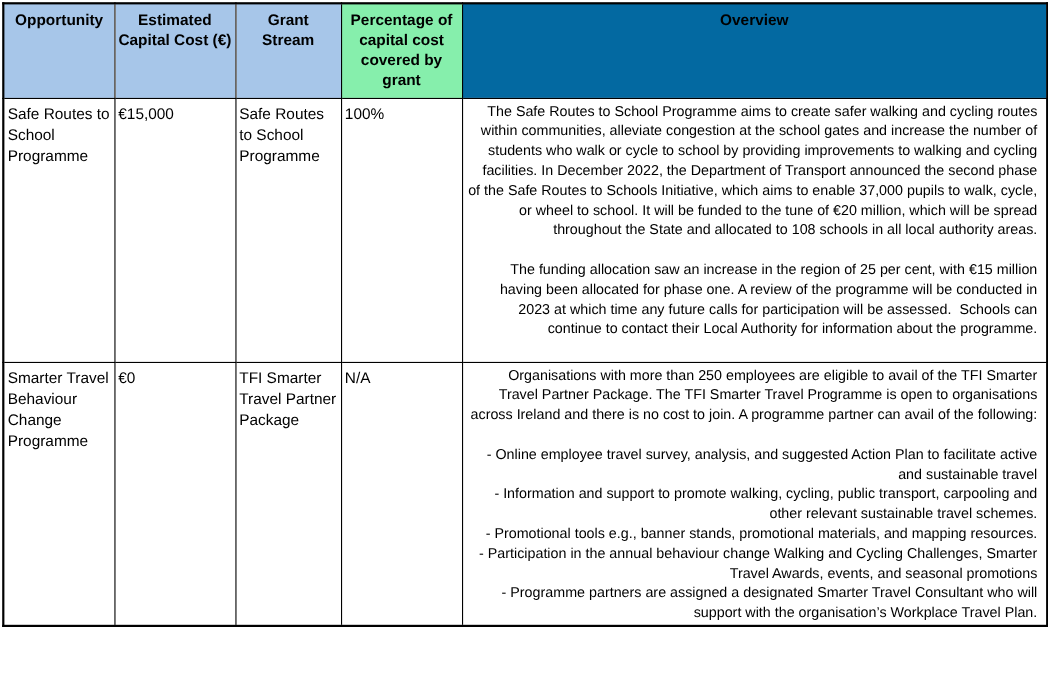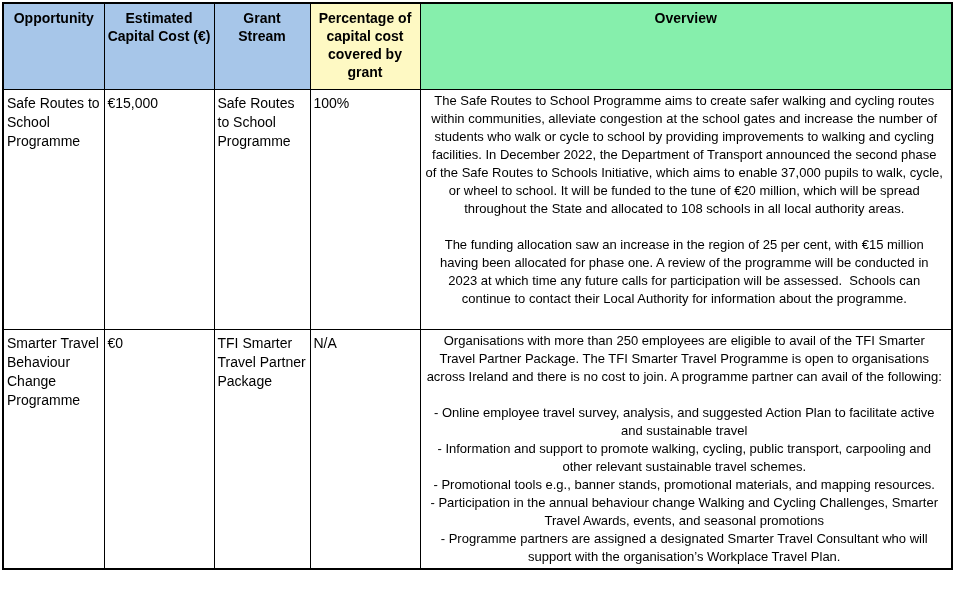--- a/index.html
+++ b/index.html
@@ -41,21 +41,21 @@
     padding: 5px 2px 2px 2px;
     white-space: pre-line;
   }
   td.cell-center {
     text-align: left;
     font-size: 14px;
     line-height: 19px;
     padding: 4px 3px;
   }
   td.cell-overview {
-    text-align: center;
+    text-align: right;
     font-size: 13px;
     line-height: 18px;
     padding: 2px 8px 2px 5px;
   }
   td.cell-overview p {
     margin: 0;
     min-height: 18px;
     white-space: pre-wrap;
   }
 </style>
@@ -71,25 +71,25 @@
       <col style="width:110px">
       <col style="width:532px">
     </colgroup>
     <thead>
       <tr class="header-row">
         <th class="hdr" style="background: rgb(167, 198, 233);">Opportunity</th>
         <th class="hdr" style="background: rgb(167, 198, 233);">Estimated
 Capital Cost (€)</th>
         <th class="hdr" style="background: rgb(167, 198, 233);">Grant
 Stream</th>
-        <th class="hdr" style="background: #fef9c3;">Percentage of
+        <th class="hdr" style="background: #86efac;">Percentage of
 capital cost
 covered by
 grant</th>
-        <th class="hdr" style="background: #86efac;">Overview</th>
+        <th class="hdr" style="background: #0369a1;">Overview</th>
       </tr>
     </thead>
     <tbody>
       <tr class="row-1">
         <td class="cell-center">Safe Routes to School Programme</td>
         <td class="cell-center">€15,000</td>
         <td class="cell-center">Safe Routes to School Programme</td>
         <td class="cell-center">100%</td>
         <td class="cell-overview">
             <p>The Safe Routes to School Programme aims to create safer walking and cycling routes within communities, alleviate congestion at the school gates and increase the number of students who walk or cycle to school by providing improvements to walking and cycling facilities. In December 2022, the Department of Transport announced the second phase of the Safe Routes to Schools Initiative, which aims to enable 37,000 pupils to walk, cycle, or wheel to school. It will be funded to the tune of €20 million, which will be spread throughout the State and allocated to 108 schools in all local authority areas.</p>

